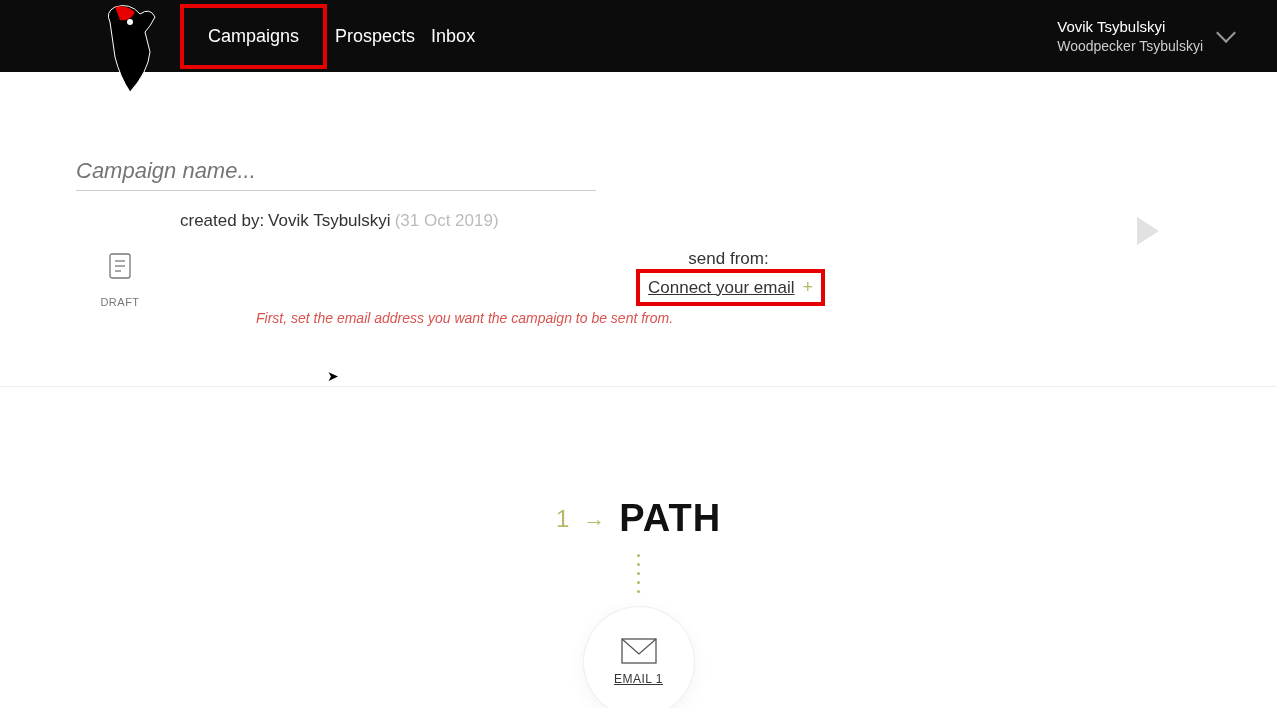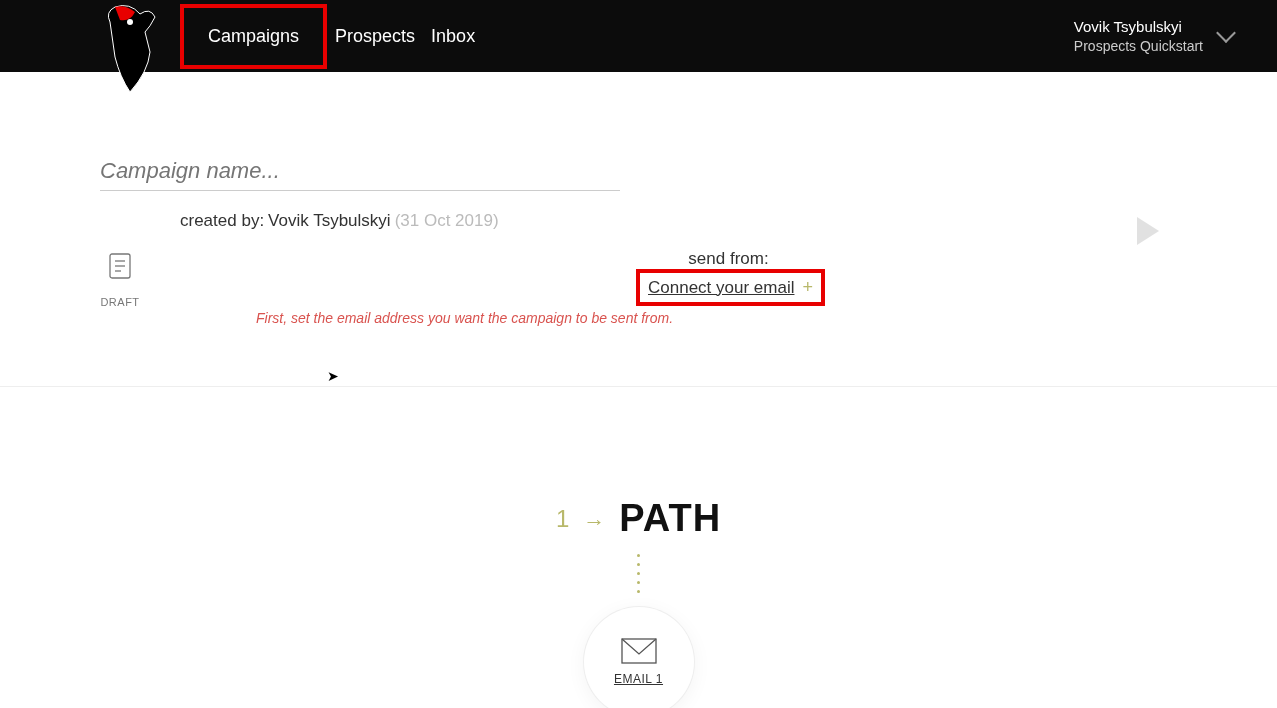--- a/index.html
+++ b/index.html
@@ -16,21 +16,21 @@
   .user-text div:first-child { font-size: 15px; }
   .user-text div:last-child { font-size: 14px; color: #ccc; }
   .chevron { width: 14px; height: 14px; border-right: 2px solid #999; border-bottom: 2px solid #999; transform: rotate(45deg); margin-top: -6px; }
 
   
   .content { padding: 80px 0 0 0; position: relative; }
   .draft-block { position: absolute; left: 100px; top: 180px; text-align: center; width: 40px; }
   .draft-icon-svg { width: 24px; height: 28px; stroke:#777; fill:none; stroke-width:1.3; }
   .draft-label { font-size: 11px; color: #777; letter-spacing: 0.5px; margin-top: 12px; }
 
-  .campaign-name { margin-left: 100px; width: 520px; border: none; border-bottom: 1px solid #ccc; font-size: 22px; font-style: italic; color: #aaa; padding: 6px 0; outline: none; background: transparent; }
+  .campaign-name { margin-left: 76px; width: 520px; border: none; border-bottom: 1px solid #ccc; font-size: 22px; font-style: italic; color: #aaa; padding: 6px 0; outline: none; background: transparent; }
 
   .meta-row { margin-left: 180px; margin-top: 20px; font-size: 17px; color: #333; display:flex; align-items:center; gap:4px; }
   .meta-row .label { color: #333; }
   .meta-row .value { color: #333; }
   .meta-row .date { color: #bbb; }
 
   .sendfrom-row { margin-left: 180px; margin-top: 18px; font-size: 17px; color: #333; display:flex; align-items:center;flex-direction:column; }
   .connect-wrap { border: 4px solid #e80000; padding: 4px 8px; margin-left: 4px; display:inline-flex; align-items:center; gap:8px; }
   .connect-link { text-decoration: underline; cursor:pointer; font-size:17px; }
   .plus-icon { color:#b8b86a; font-size:18px; font-weight:300; }
@@ -71,21 +71,21 @@
     </svg>
   </div>
   <div class="nav">
     <div class="nav-item highlight">Campaigns</div>
     <div class="nav-item">Prospects</div>
     <div class="nav-item">Inbox</div>
   </div>
   <div class="user-block">
     <div class="user-text">
       <div>Vovik Tsybulskyi</div>
-      <div>Prospects Quickstart</div>
+      <div>Woodpecker Tsybulskyi</div>
     </div>
     <div class="chevron"></div>
   </div>
 </div>
 
 <div class="content">
 
   <div class="draft-block">
     <svg class="draft-icon-svg" viewBox="0 0 24 28">
       <rect x="2" y="2" width="20" height="24" rx="2"></rect>

